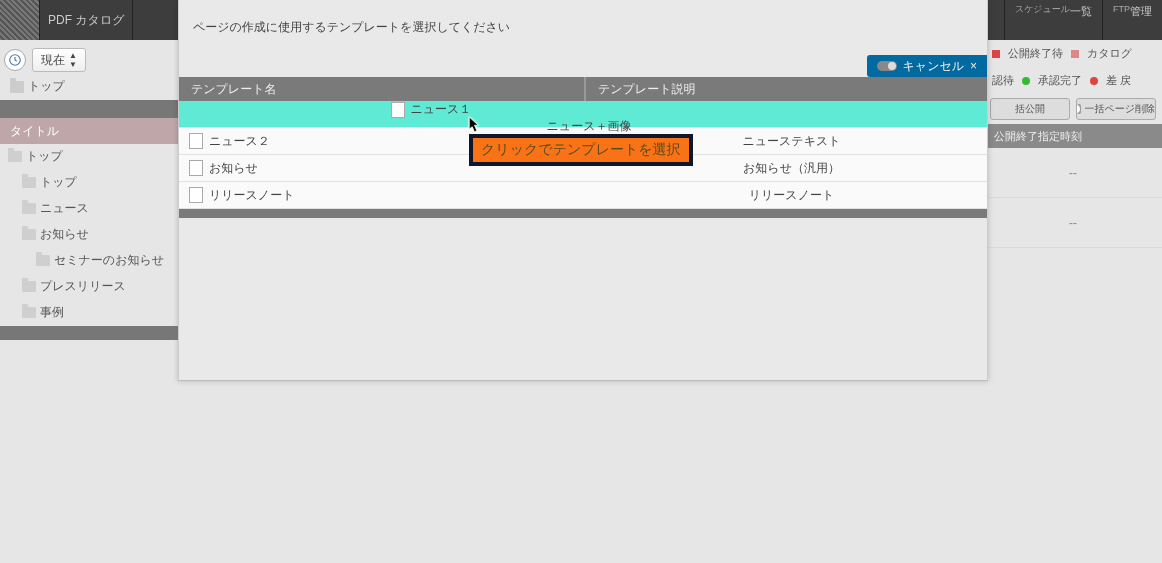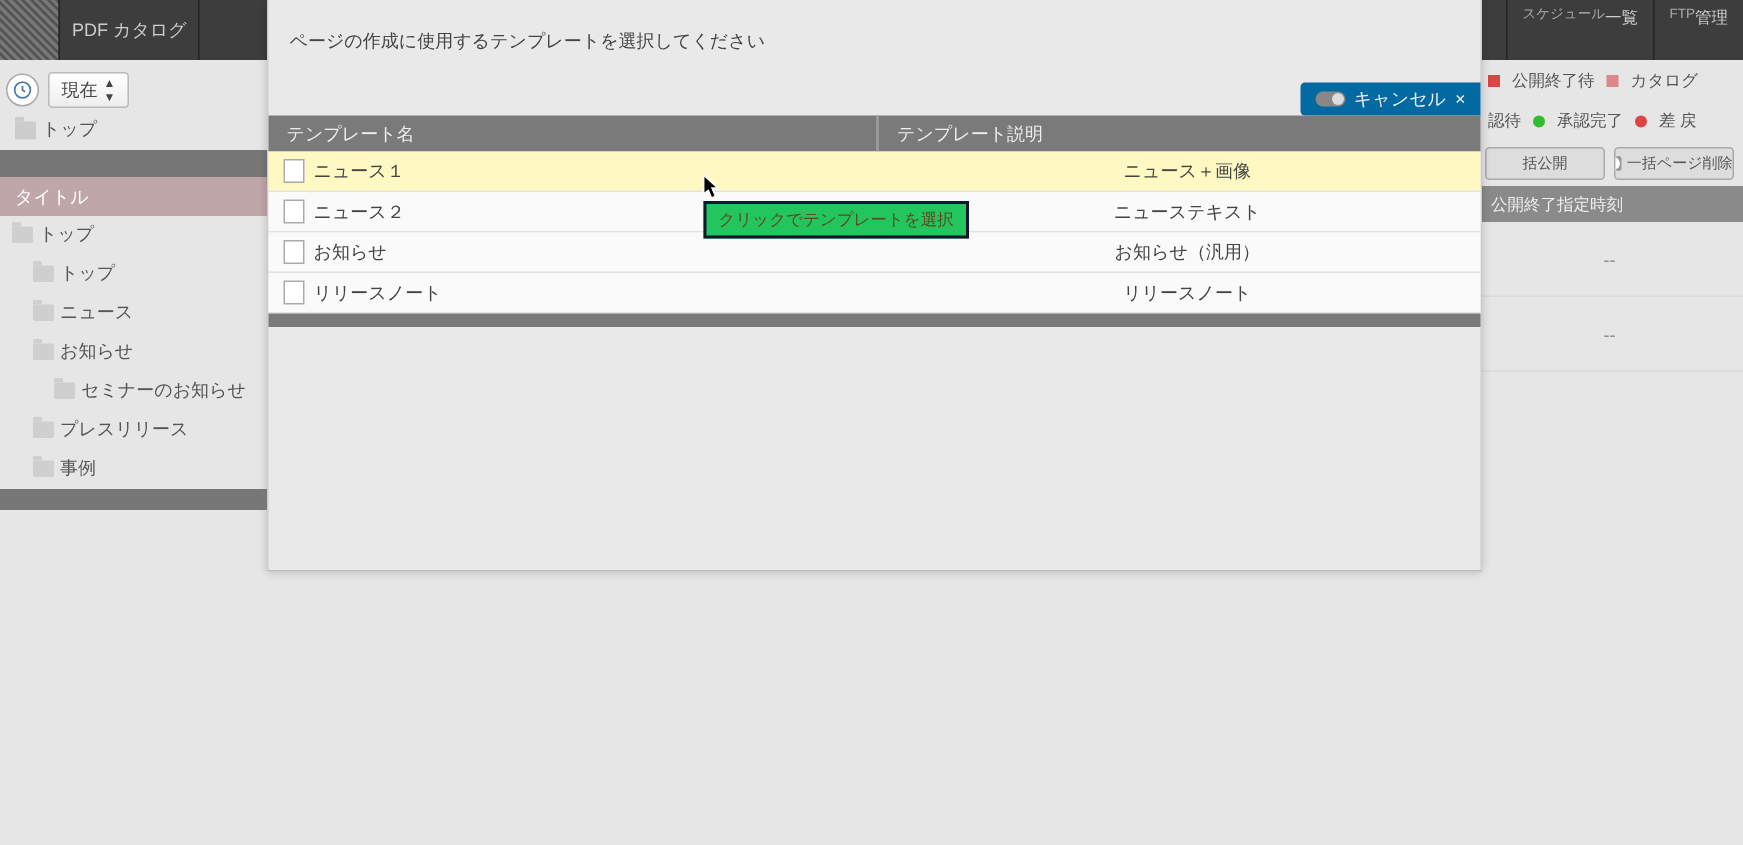--- a/index.html
+++ b/index.html
@@ -50,30 +50,30 @@
   .modal-cancel{position:absolute;right:0;top:55px;height:22px;display:flex;align-items:center;}
   .cancel-tab{background:#0369a1;color:#eee;display:flex;align-items:center;gap:6px;padding:0 10px;height:22px;border-radius:3px 0 0 3px;}
   .cancel-tab .tog-mini{width:20px;height:10px;background:#888;border-radius:5px;position:relative;}
   .cancel-tab .tog-mini:before{content:"";width:8px;height:8px;background:#ddd;border-radius:50%;position:absolute;right:1px;top:1px;}
   .cancel-tab .x{font-size:12px;line-height:12px;}
   .tbl-head{position:absolute;left:0;right:0;top:77px;height:24px;background:#7a7a7a;color:#eee;display:flex;}
   .th1{width:405px;padding-left:12px;display:flex;align-items:center;}
   .th2{flex:1;padding-left:12px;display:flex;align-items:center;border-left:2px solid #999;}
   .tbl-body{position:absolute;left:0;right:0;top:101px;}
   .tr{display:flex;height:27px;align-items:center;border-bottom:1px solid #e2e2e2;background:#fafafa;cursor:pointer;}
-  .tr.hov{background:#fef9c3;}
+  .tr.hov{background:#5eead4;flex-direction:column;}
   .td1{width:405px;padding-left:10px;display:flex;align-items:center;gap:6px;color:#444;}
   .td2{flex:1;padding-left:12px;color:#444;}
   .page-icon{width:14px;height:16px;background:#fff;border:1px solid #aaa;position:relative;flex:0 0 auto;}
   .page-icon:before{content:"";position:absolute;left:-2px;top:-2px;width:14px;height:16px;background:#fff;border:1px solid #aaa;z-index:-1;}
   .tbl-foot-bar{height:9px;background:#7a7a7a;}
   
   .cursor{position:absolute;left:285px;top:115px;width:18px;height:20px;pointer-events:none;}
   .cursor svg{width:18px;height:22px;filter:drop-shadow(0 0 1px #fff);}
-  .tooltip{position:absolute;left:290px;top:134px;background:#22c55e;border:2px solid #0f172a;padding:3px 8px;font-size:11px;color:#5a4a1f;white-space:nowrap;}
+  .tooltip{position:absolute;left:290px;top:134px;background:#f97316;border:4px solid #0f172a;padding:3px 8px;font-size:14px;color:#5a4a1f;white-space:nowrap;}
 </style>
 </head>
 <body>
 
 <div class="app">
 
   <div class="topbar">
     <div class="tb-chunk tb-logo"></div>
     <div class="tb-chunk">
       <span class="tb-label">PDF カタログ</span>

